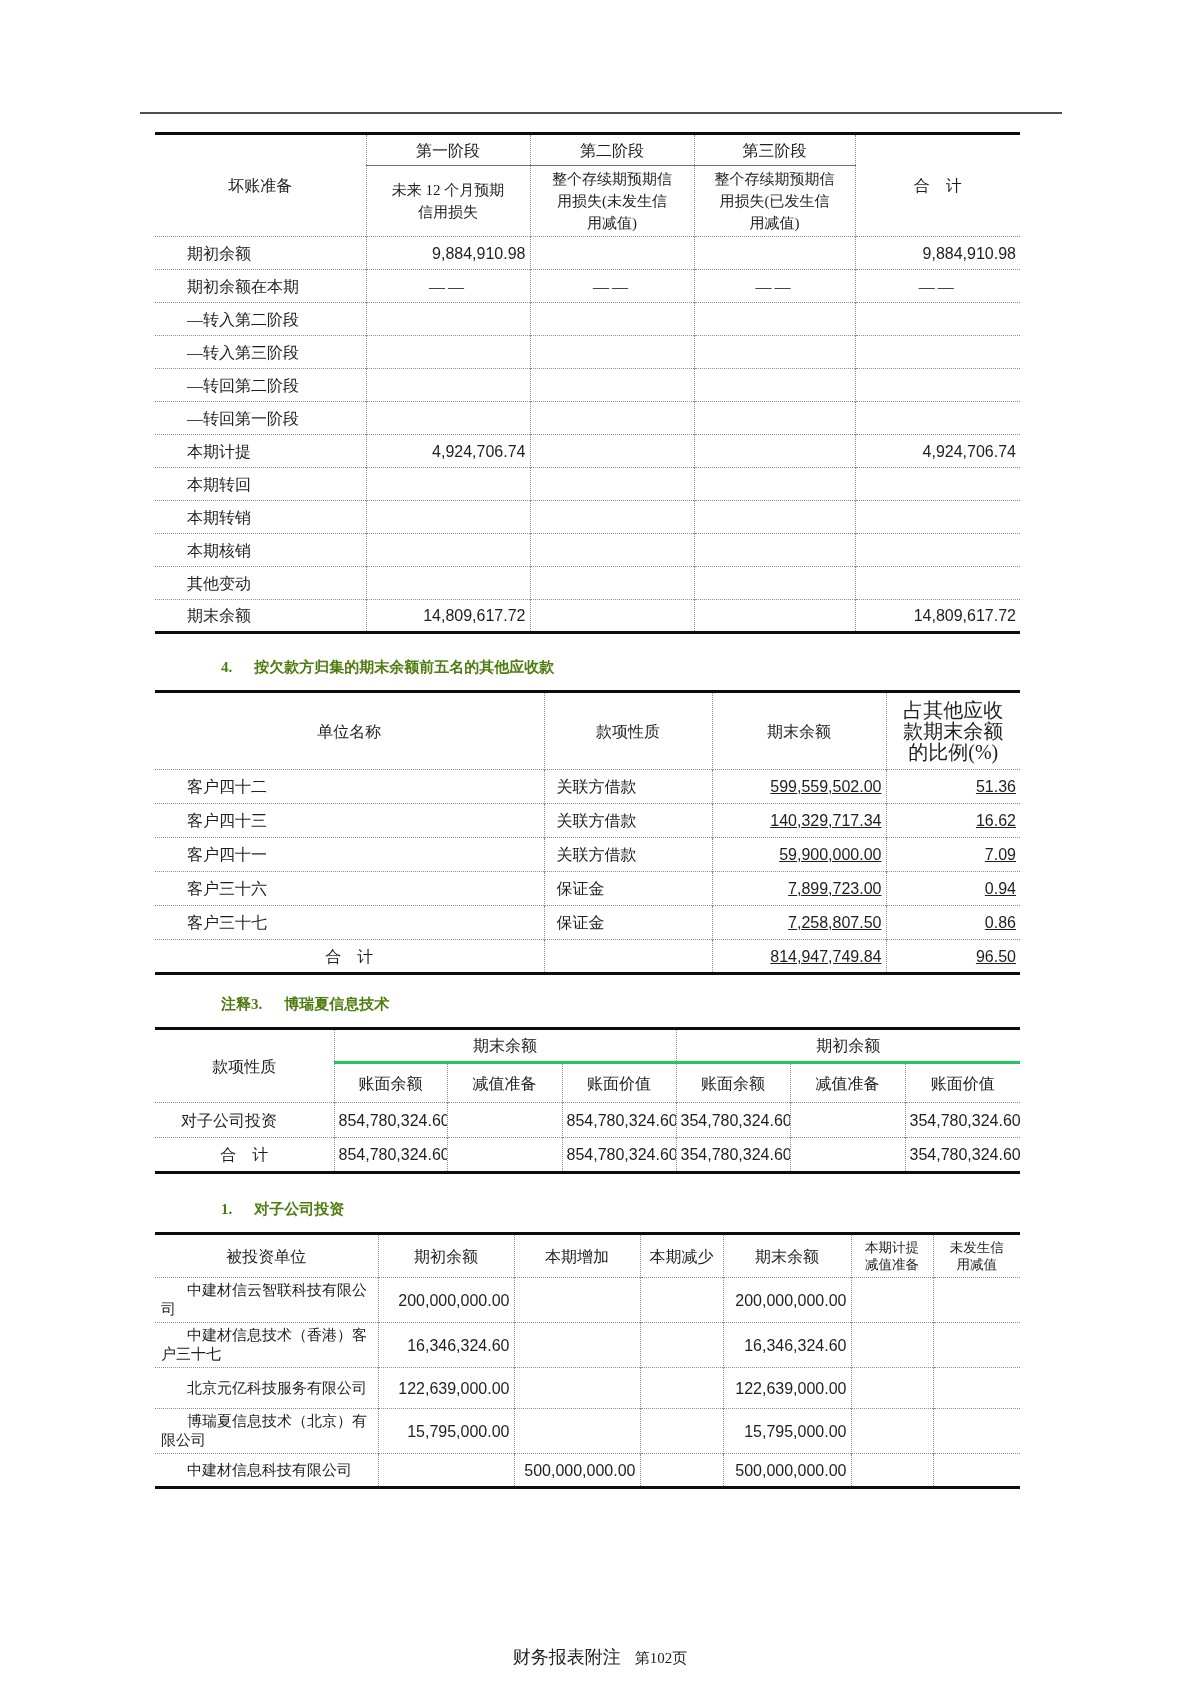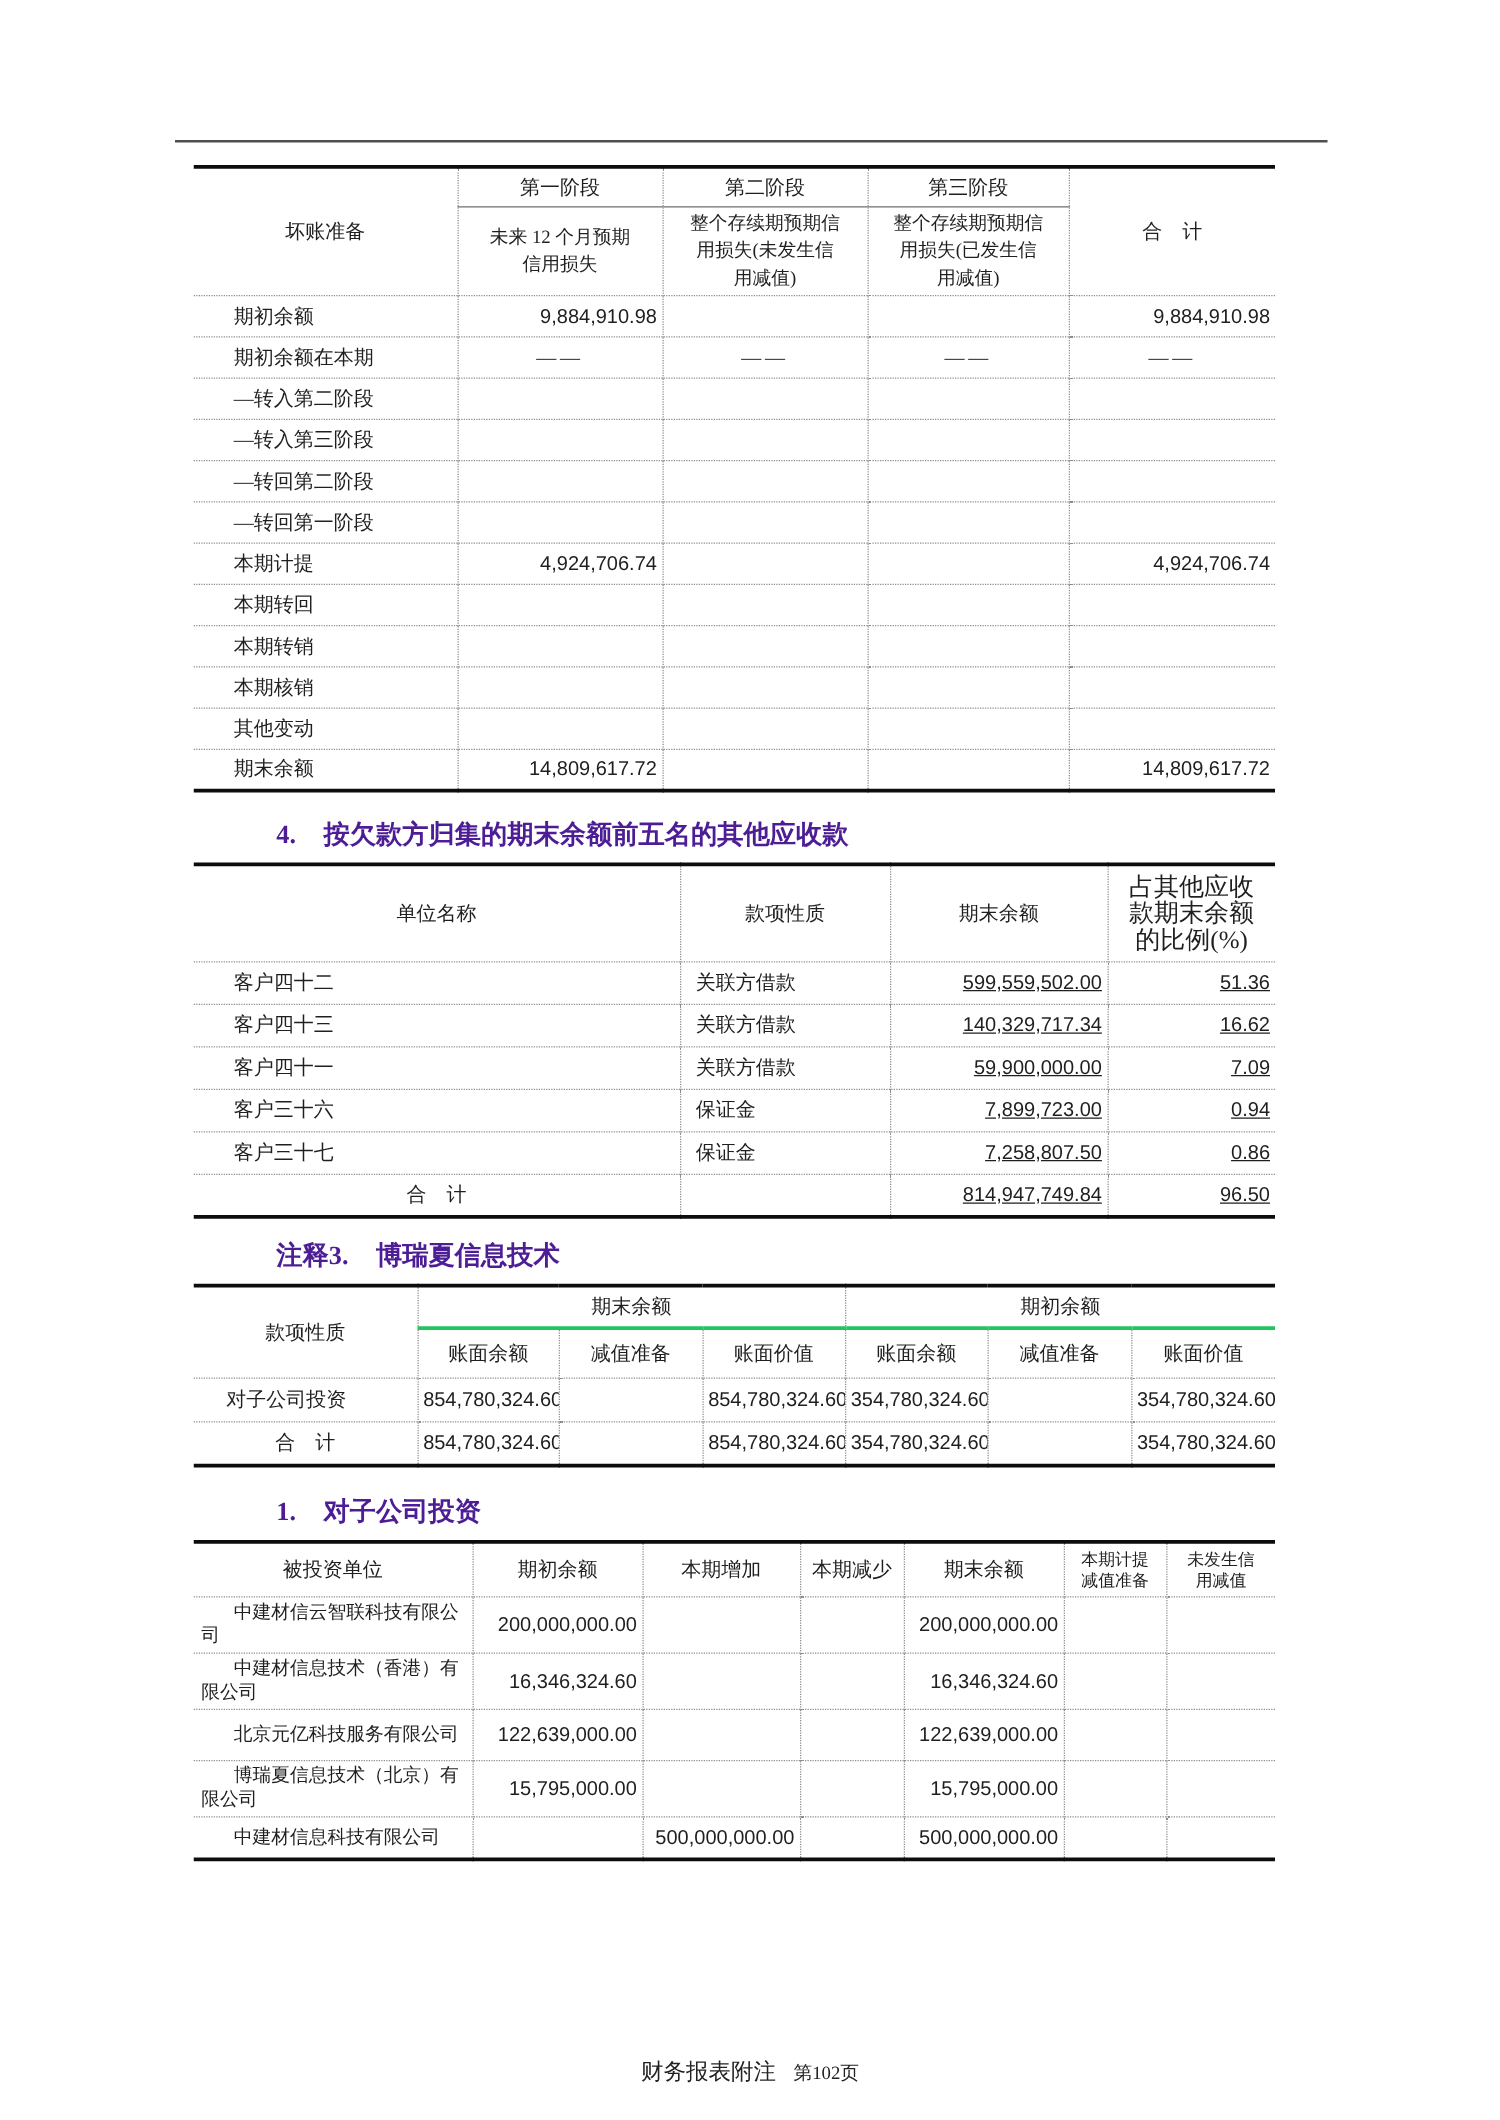--- a/index.html
+++ b/index.html
@@ -30,22 +30,22 @@
   .t2 .ratioh{font-size:20px;line-height:21px;padding:2px 10px;}
 
   .t3 .g{height:34px;} .t3 .sub{height:40px;} .t3 .r{height:35px;}
   .t3 .sub td{border-top:3px solid #22c55e;}
   .t3 .lbl3{text-align:left;padding-left:26px;}
 
   .t4 .head{height:44px;} .t4 .r2{height:41px;} .t4 .r1{height:34px;}
   .t4 .name{text-align:left;font-size:15px;line-height:19px;padding:3px 8px 3px 6px;text-indent:26px;}
   .t4 .small{font-size:13.5px;line-height:17px;padding:2px 10px;}
 
-  .sect{font-weight:bold;font-size:21px;line-height:26px;padding-left:66px;
-        margin:20px 0 10px 0;color:#4c1d95;}
+  .sect{font-weight:bold;font-size:15px;line-height:26px;padding-left:66px;
+        margin:20px 0 10px 0;color:#4d7c0f;}
   .sect .no{margin-right:22px;}
   .m1{margin-top:20px;} .m2{margin-top:16px;} .m3{margin-top:22px;}
   .tm1{margin-top:8px;} .tm2{margin-top:10px;}
 
   .footer{position:absolute;left:0;top:1645px;width:1200px;text-align:center;color:#222;}
   .f1{font-size:18px;}
   .f2{font-size:15px;margin-left:14px;}
 </style>
 </head>
 <body>
@@ -296,21 +296,21 @@
         <tr class="r2">
           <td class="name">中建材信云智联科技有限公司</td>
           <td class="num p8">200,000,000.00</td>
           <td class="num p8"></td>
           <td class="num p8"></td>
           <td class="num p8">200,000,000.00</td>
           <td class="num p8"></td>
           <td class="num p8"></td>
         </tr>
         <tr class="r2">
-          <td class="name">中建材信息技术（香港）有限公司</td>
+          <td class="name">中建材信息技术（香港）客户三十七</td>
           <td class="num p8">16,346,324.60</td>
           <td class="num p8"></td>
           <td class="num p8"></td>
           <td class="num p8">16,346,324.60</td>
           <td class="num p8"></td>
           <td class="num p8"></td>
         </tr>
         <tr class="r2">
           <td class="name">北京元亿科技服务有限公司</td>
           <td class="num p8">122,639,000.00</td>

